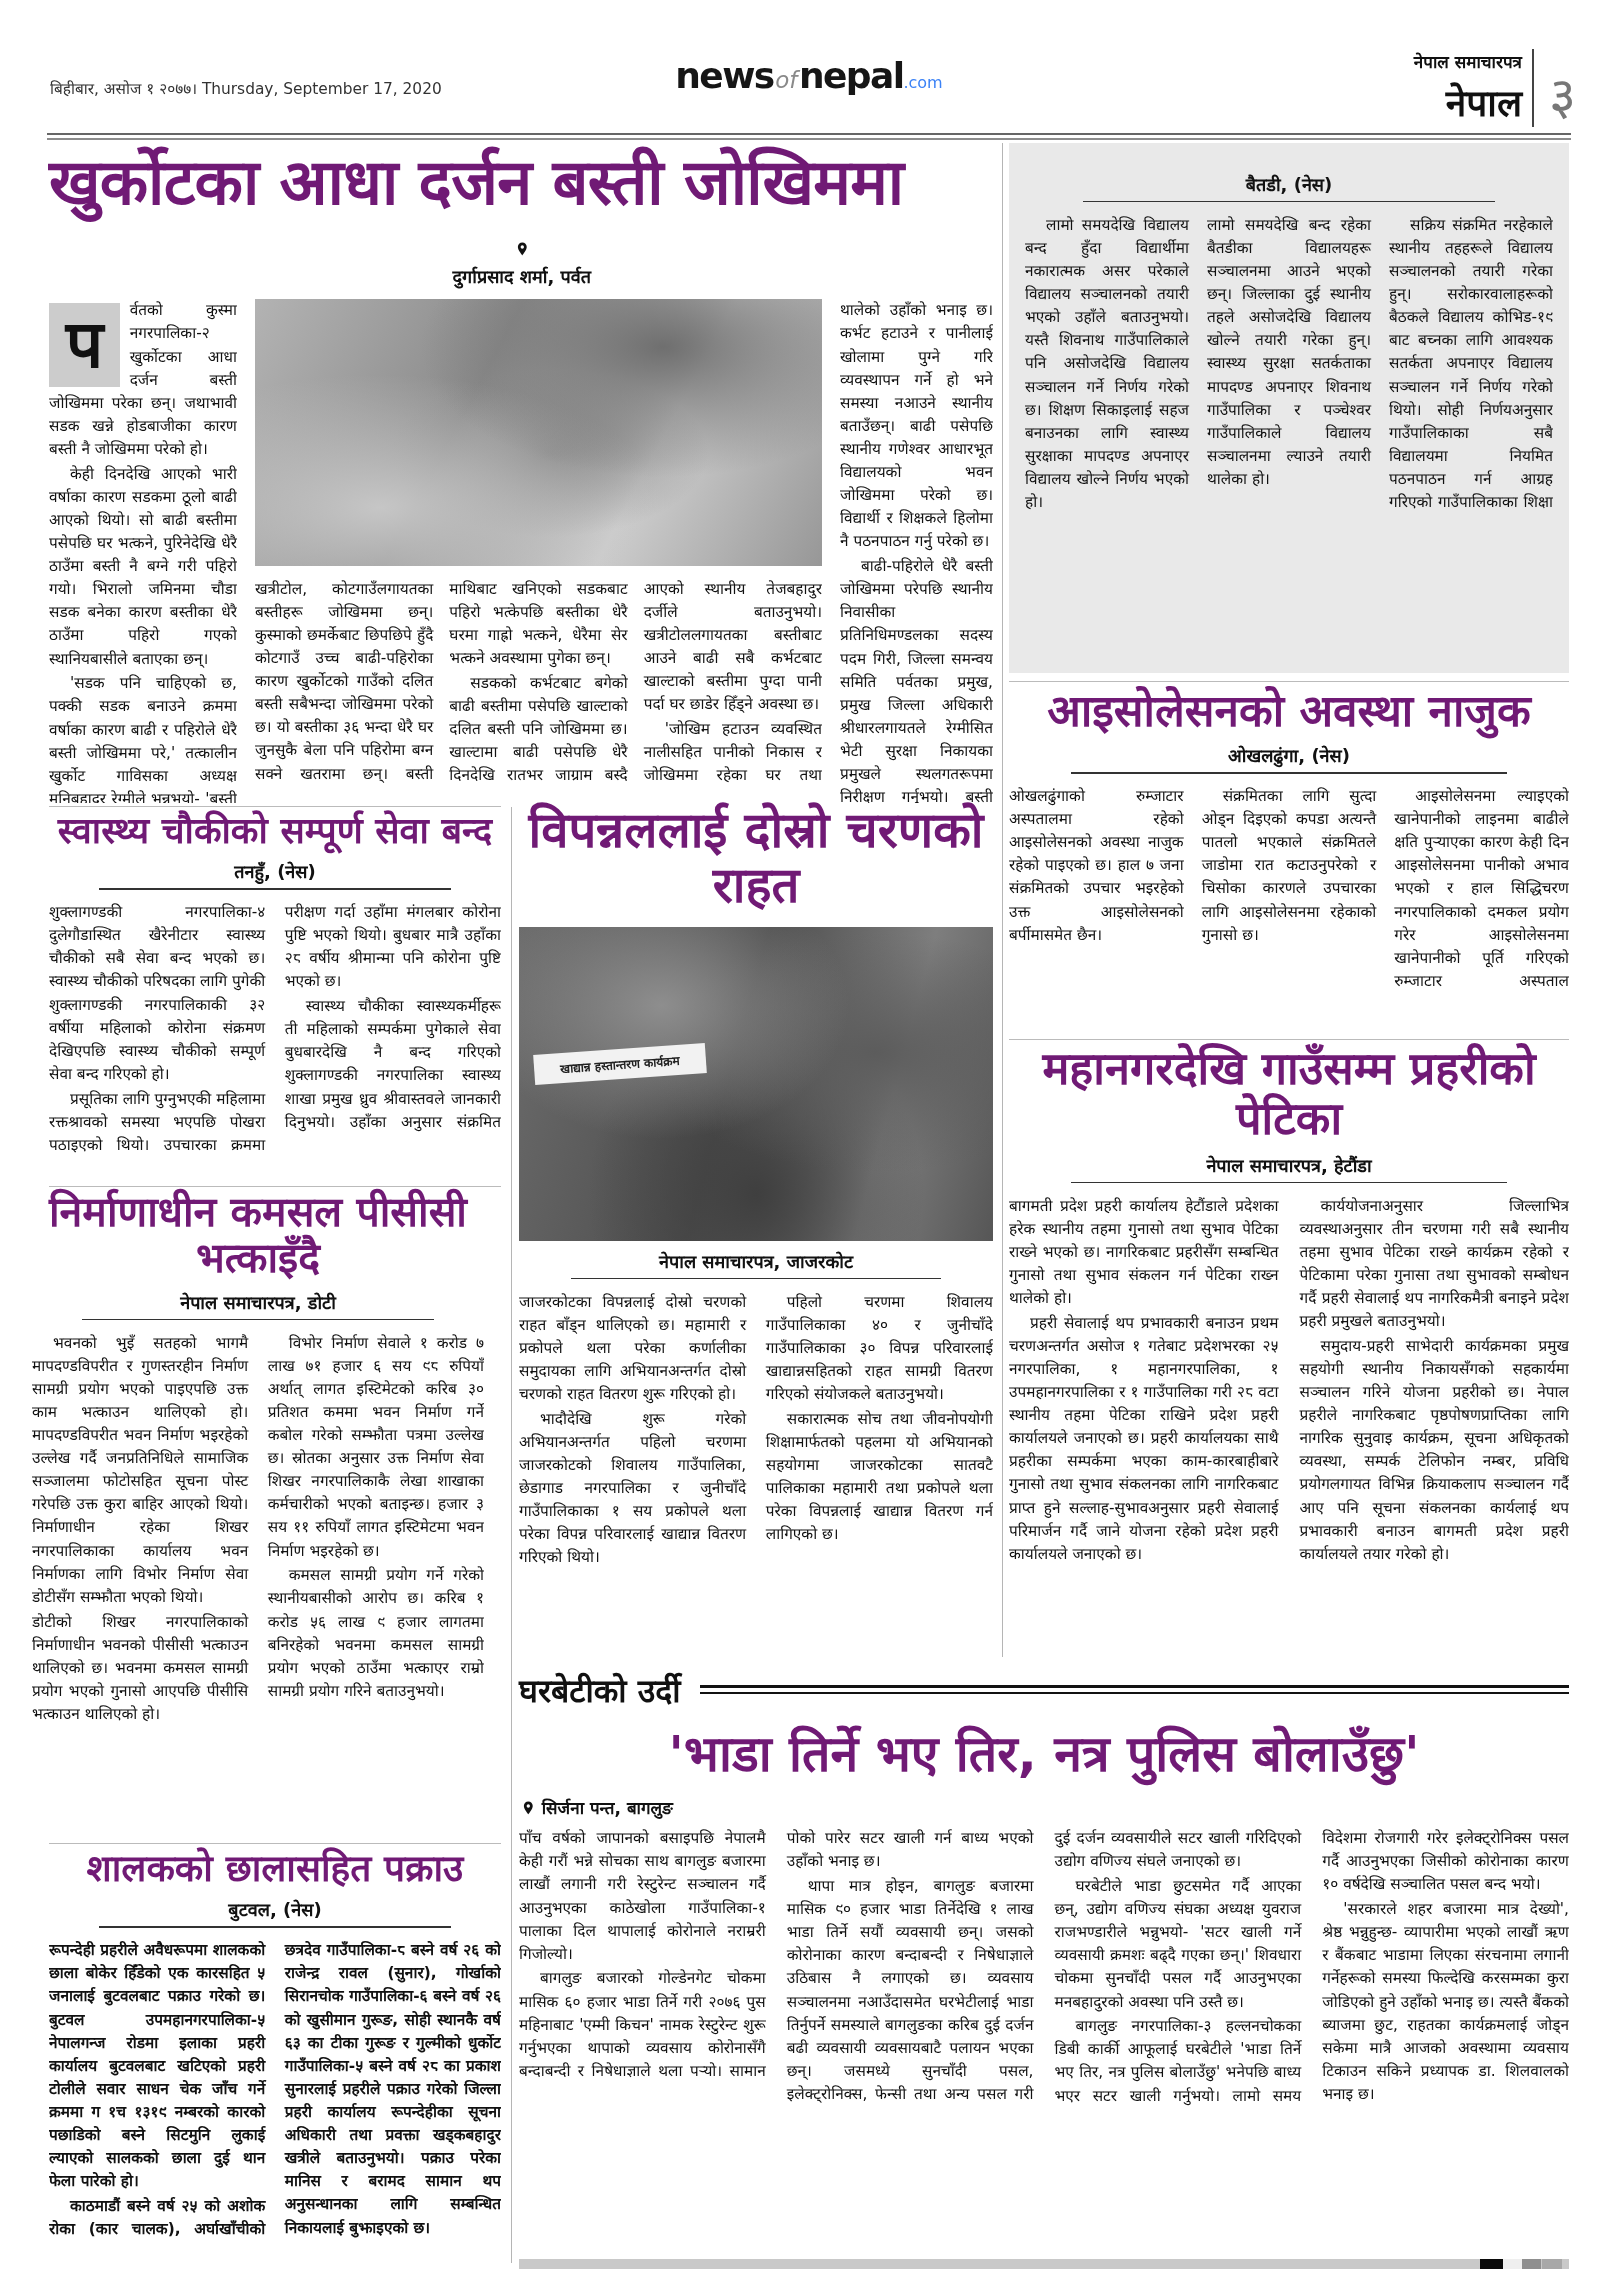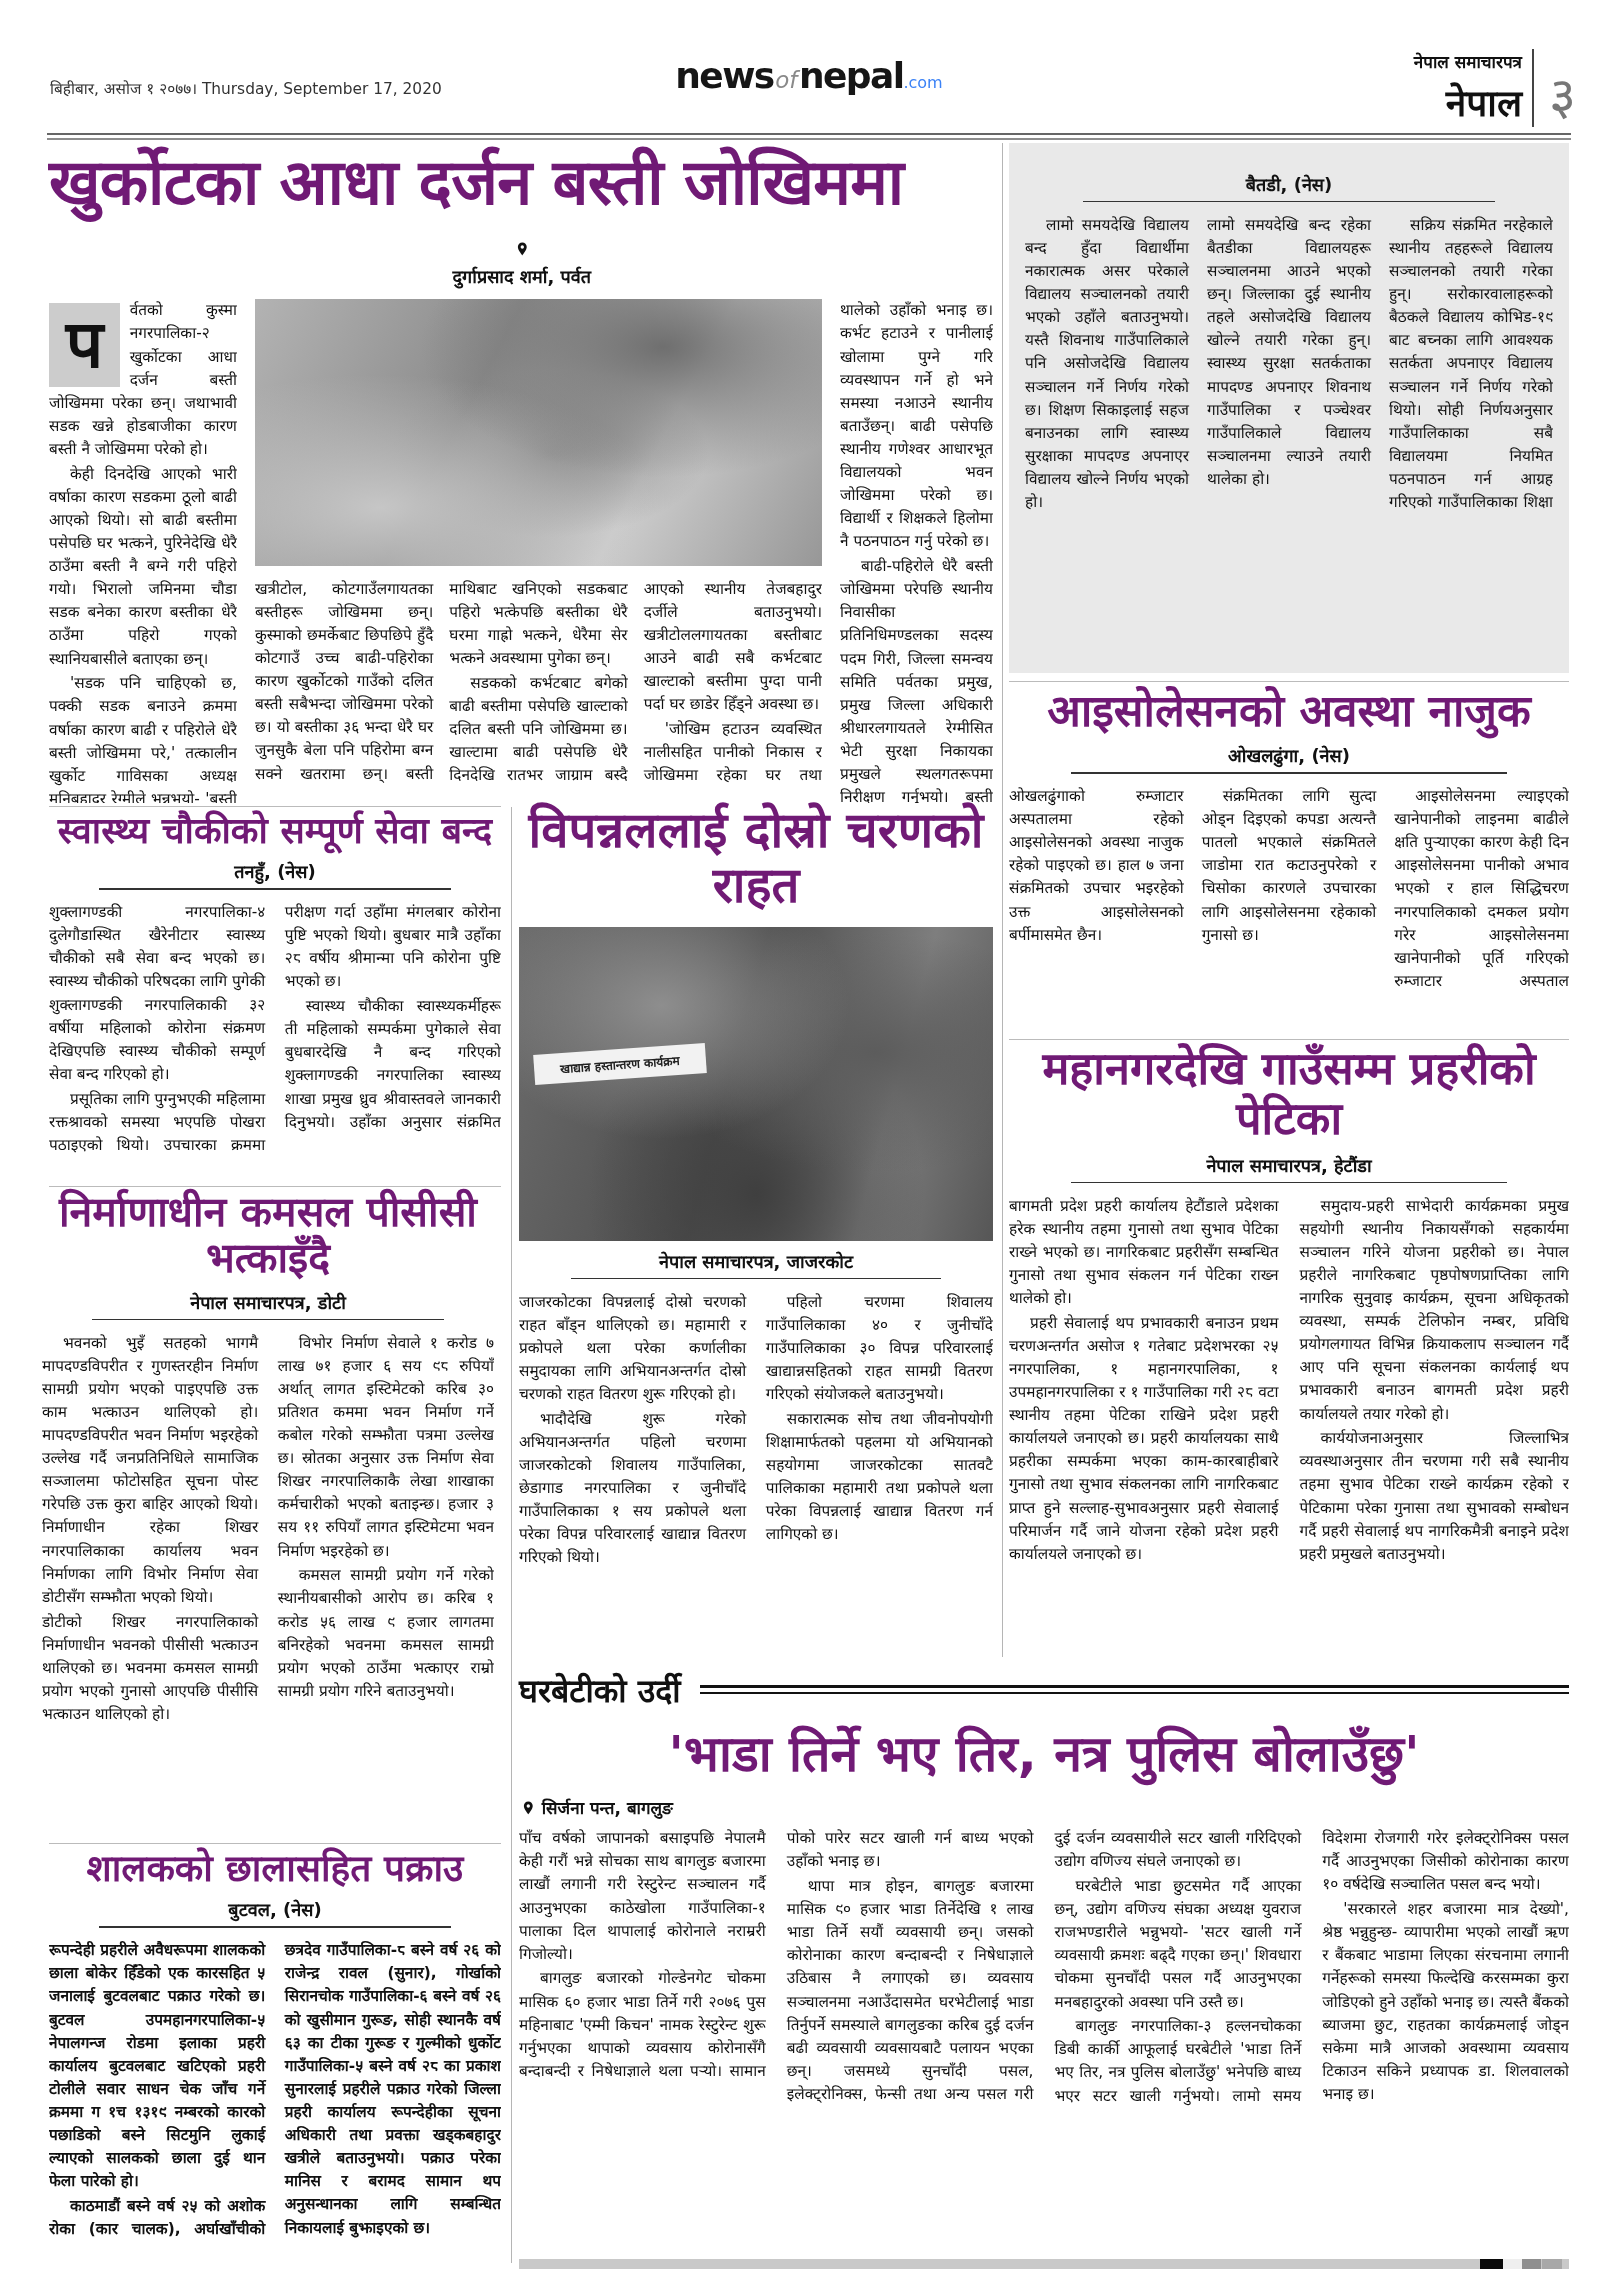--- a/index.html
+++ b/index.html
@@ -53,21 +53,21 @@
   #isolation{position:absolute;left:1009px;top:686px;width:560px;height:347px;}
   #isolation .headline{font-size:44px;}
   #isolation .bodytext{column-count:3;column-gap:18px;height:209px;}
   #police{position:absolute;left:1009px;top:1044px;width:560px;height:610px;}
   #police .headline{font-size:45px;}
   #police .bodytext{column-count:2;column-gap:21px;height:421px;}
   
   #healthpost{position:absolute;left:49px;top:811px;width:452px;height:371px;}
   #healthpost .headline{font-size:36px;}
   #healthpost .bodytext{column-count:2;column-gap:19.5px;height:267px;}
-  #pcc{position:absolute;left:42px;top:1190px;width:452px;height:647px;}
+  #pcc{position:absolute;left:32px;top:1190px;width:452px;height:647px;}
   #pcc .headline{font-size:41px;}
   #pcc .bodytext{column-count:2;column-gap:19.5px;height:477px;}
   #pangolin{position:absolute;left:49px;top:1848px;width:452px;height:421px;}
   #pangolin .headline{font-size:37px;}
   #pangolin .bodytext{column-count:2;column-gap:19.5px;height:311px;font-weight:bold;}
   
   #relief{position:absolute;left:519px;top:804px;width:474px;height:856px;}
   #relief .headline{font-size:49px;}
   #relief-photo{position:relative;width:474px;height:314px;margin:13px 0 6.5px;
     background:
@@ -172,22 +172,22 @@
     </div>
   </div>
 
   <div id="police">
     <div class="headline">महानगरदेखि गाउँसम्म प्रहरीको पेटिका</div>
     <div class="dateline">नेपाल समाचारपत्र, हेटौंडा</div>
     <div class="dateline-rule"></div>
     <div class="bodytext">
       <p style="text-indent:0;">बागमती प्रदेश प्रहरी कार्यालय हेटौंडाले प्रदेशका हरेक स्थानीय तहमा गुनासो तथा सुभाव पेटिका राख्ने भएको छ। नागरिकबाट प्रहरीसँग सम्बन्धित गुनासो तथा सुभाव संकलन गर्न पेटिका राख्न थालेको हो।</p>
       <p>प्रहरी सेवालाई थप प्रभावकारी बनाउन प्रथम चरणअन्तर्गत असोज १ गतेबाट प्रदेशभरका २५ नगरपालिका, १ महानगरपालिका, १ उपमहानगरपालिका र १ गाउँपालिका गरी २८ वटा स्थानीय तहमा पेटिका राखिने प्रदेश प्रहरी कार्यालयले जनाएको छ। प्रहरी कार्यालयका साथै प्रहरीका सम्पर्कमा भएका काम-कारबाहीबारे गुनासो तथा सुभाव संकलनका लागि नागरिकबाट प्राप्त हुने सल्लाह-सुभावअनुसार प्रहरी सेवालाई परिमार्जन गर्दै जाने योजना रहेको प्रदेश प्रहरी कार्यालयले जनाएको छ।</p>
+      <p>कार्ययोजनाअनुसार जिल्लाभित्र व्यवस्थाअनुसार तीन चरणमा गरी सबै स्थानीय तहमा सुभाव पेटिका राख्ने कार्यक्रम रहेको र पेटिकामा परेका गुनासा तथा सुभावको सम्बोधन गर्दै प्रहरी सेवालाई थप नागरिकमैत्री बनाइने प्रदेश प्रहरी प्रमुखले बताउनुभयो।</p>
       <p>समुदाय-प्रहरी साभेदारी कार्यक्रमका प्रमुख सहयोगी स्थानीय निकायसँगको सहकार्यमा सञ्चालन गरिने योजना प्रहरीको छ। नेपाल प्रहरीले नागरिकबाट पृष्ठपोषणप्राप्तिका लागि नागरिक सुनुवाइ कार्यक्रम, सूचना अधिकृतको व्यवस्था, सम्पर्क टेलिफोन नम्बर, प्रविधि प्रयोगलगायत विभिन्न क्रियाकलाप सञ्चालन गर्दै आए पनि सूचना संकलनका कार्यलाई थप प्रभावकारी बनाउन बागमती प्रदेश प्रहरी कार्यालयले तयार गरेको हो।</p>
-      <p>कार्ययोजनाअनुसार जिल्लाभित्र व्यवस्थाअनुसार तीन चरणमा गरी सबै स्थानीय तहमा सुभाव पेटिका राख्ने कार्यक्रम रहेको र पेटिकामा परेका गुनासा तथा सुभावको सम्बोधन गर्दै प्रहरी सेवालाई थप नागरिकमैत्री बनाइने प्रदेश प्रहरी प्रमुखले बताउनुभयो।</p>
     </div>
   </div>
 
   <div id="healthpost">
     <div class="headline">स्वास्थ्य चौकीको सम्पूर्ण सेवा बन्द</div>
     <div class="dateline">तनहुँ, (नेस)</div>
     <div class="dateline-rule"></div>
     <div class="bodytext">
       <p style="text-indent:0;">शुक्लागण्डकी नगरपालिका-४ दुलेगौडास्थित खैरेनीटार स्वास्थ्य चौकीको सबै सेवा बन्द भएको छ। स्वास्थ्य चौकीको परिषदका लागि पुगेकी शुक्लागण्डकी नगरपालिकाकी ३२ वर्षीया महिलाको कोरोना संक्रमण देखिएपछि स्वास्थ्य चौकीको सम्पूर्ण सेवा बन्द गरिएको हो।</p>
       <p>प्रसूतिका लागि पुग्नुभएकी महिलामा रक्तश्रावको समस्या भएपछि पोखरा पठाइएको थियो। उपचारका क्रममा परीक्षण गर्दा उहाँमा मंगलबार कोरोना पुष्टि भएको थियो। बुधबार मात्रै उहाँका २८ वर्षीय श्रीमान्मा पनि कोरोना पुष्टि भएको छ।</p>

